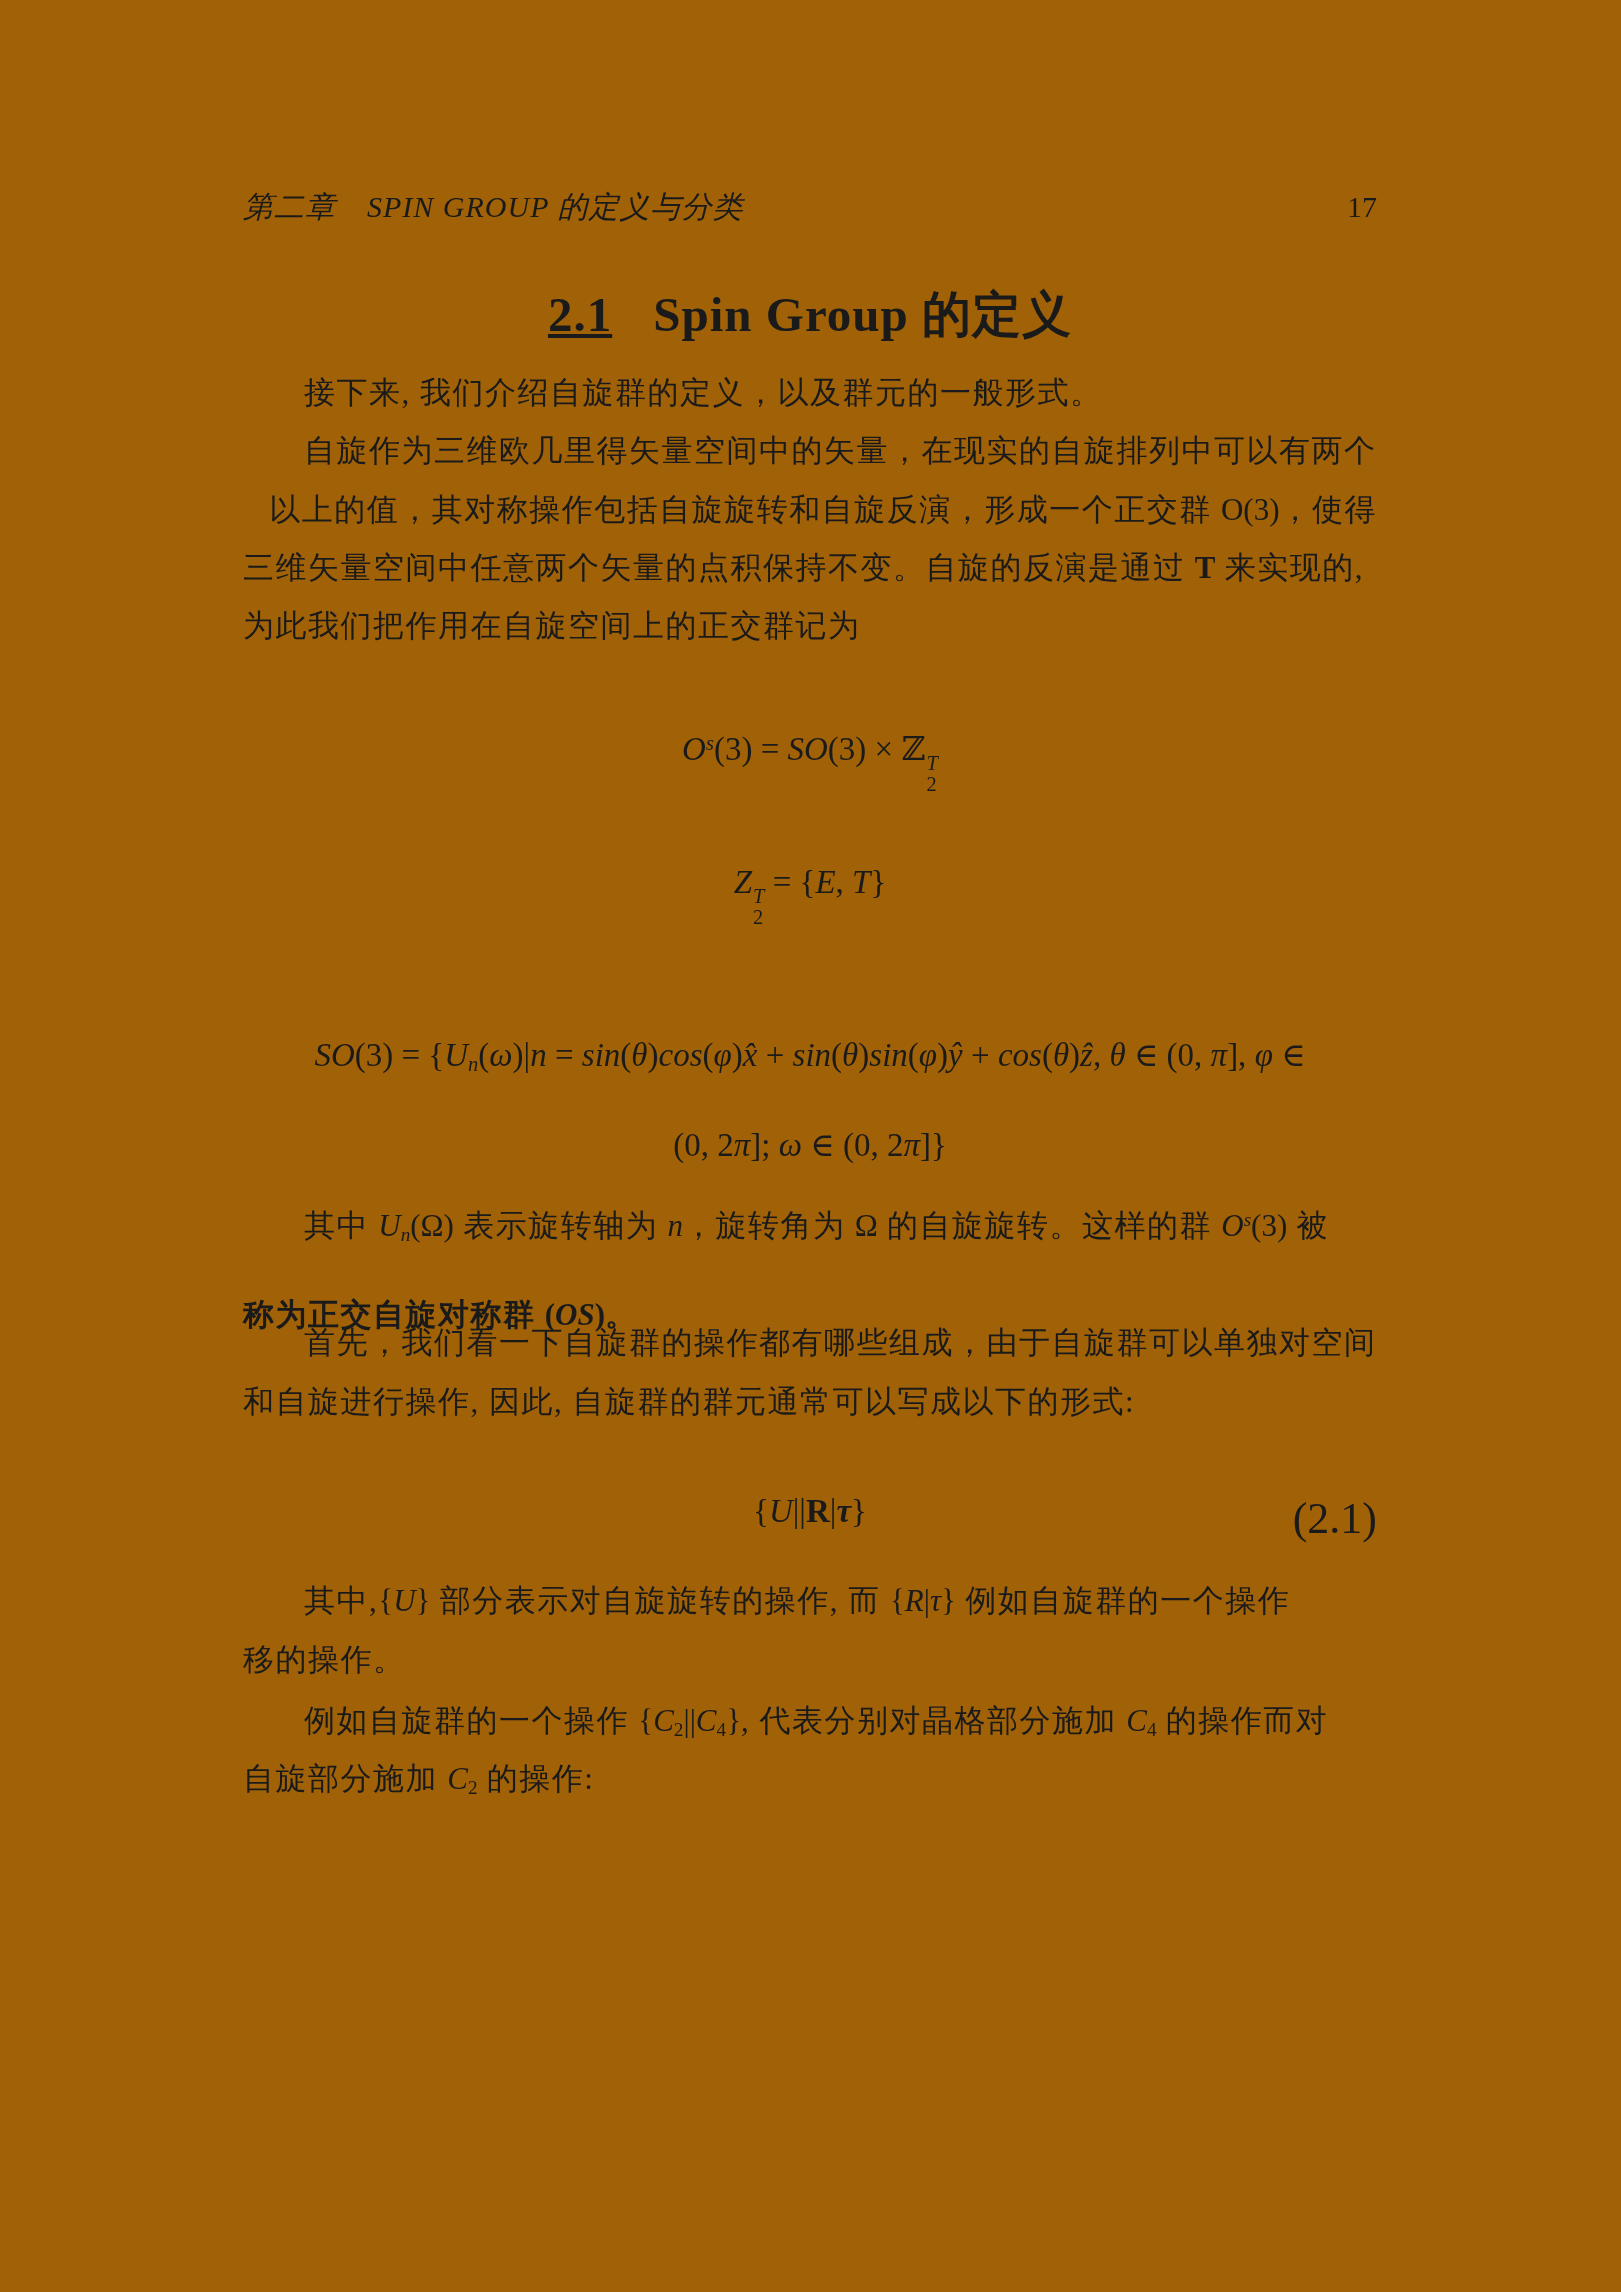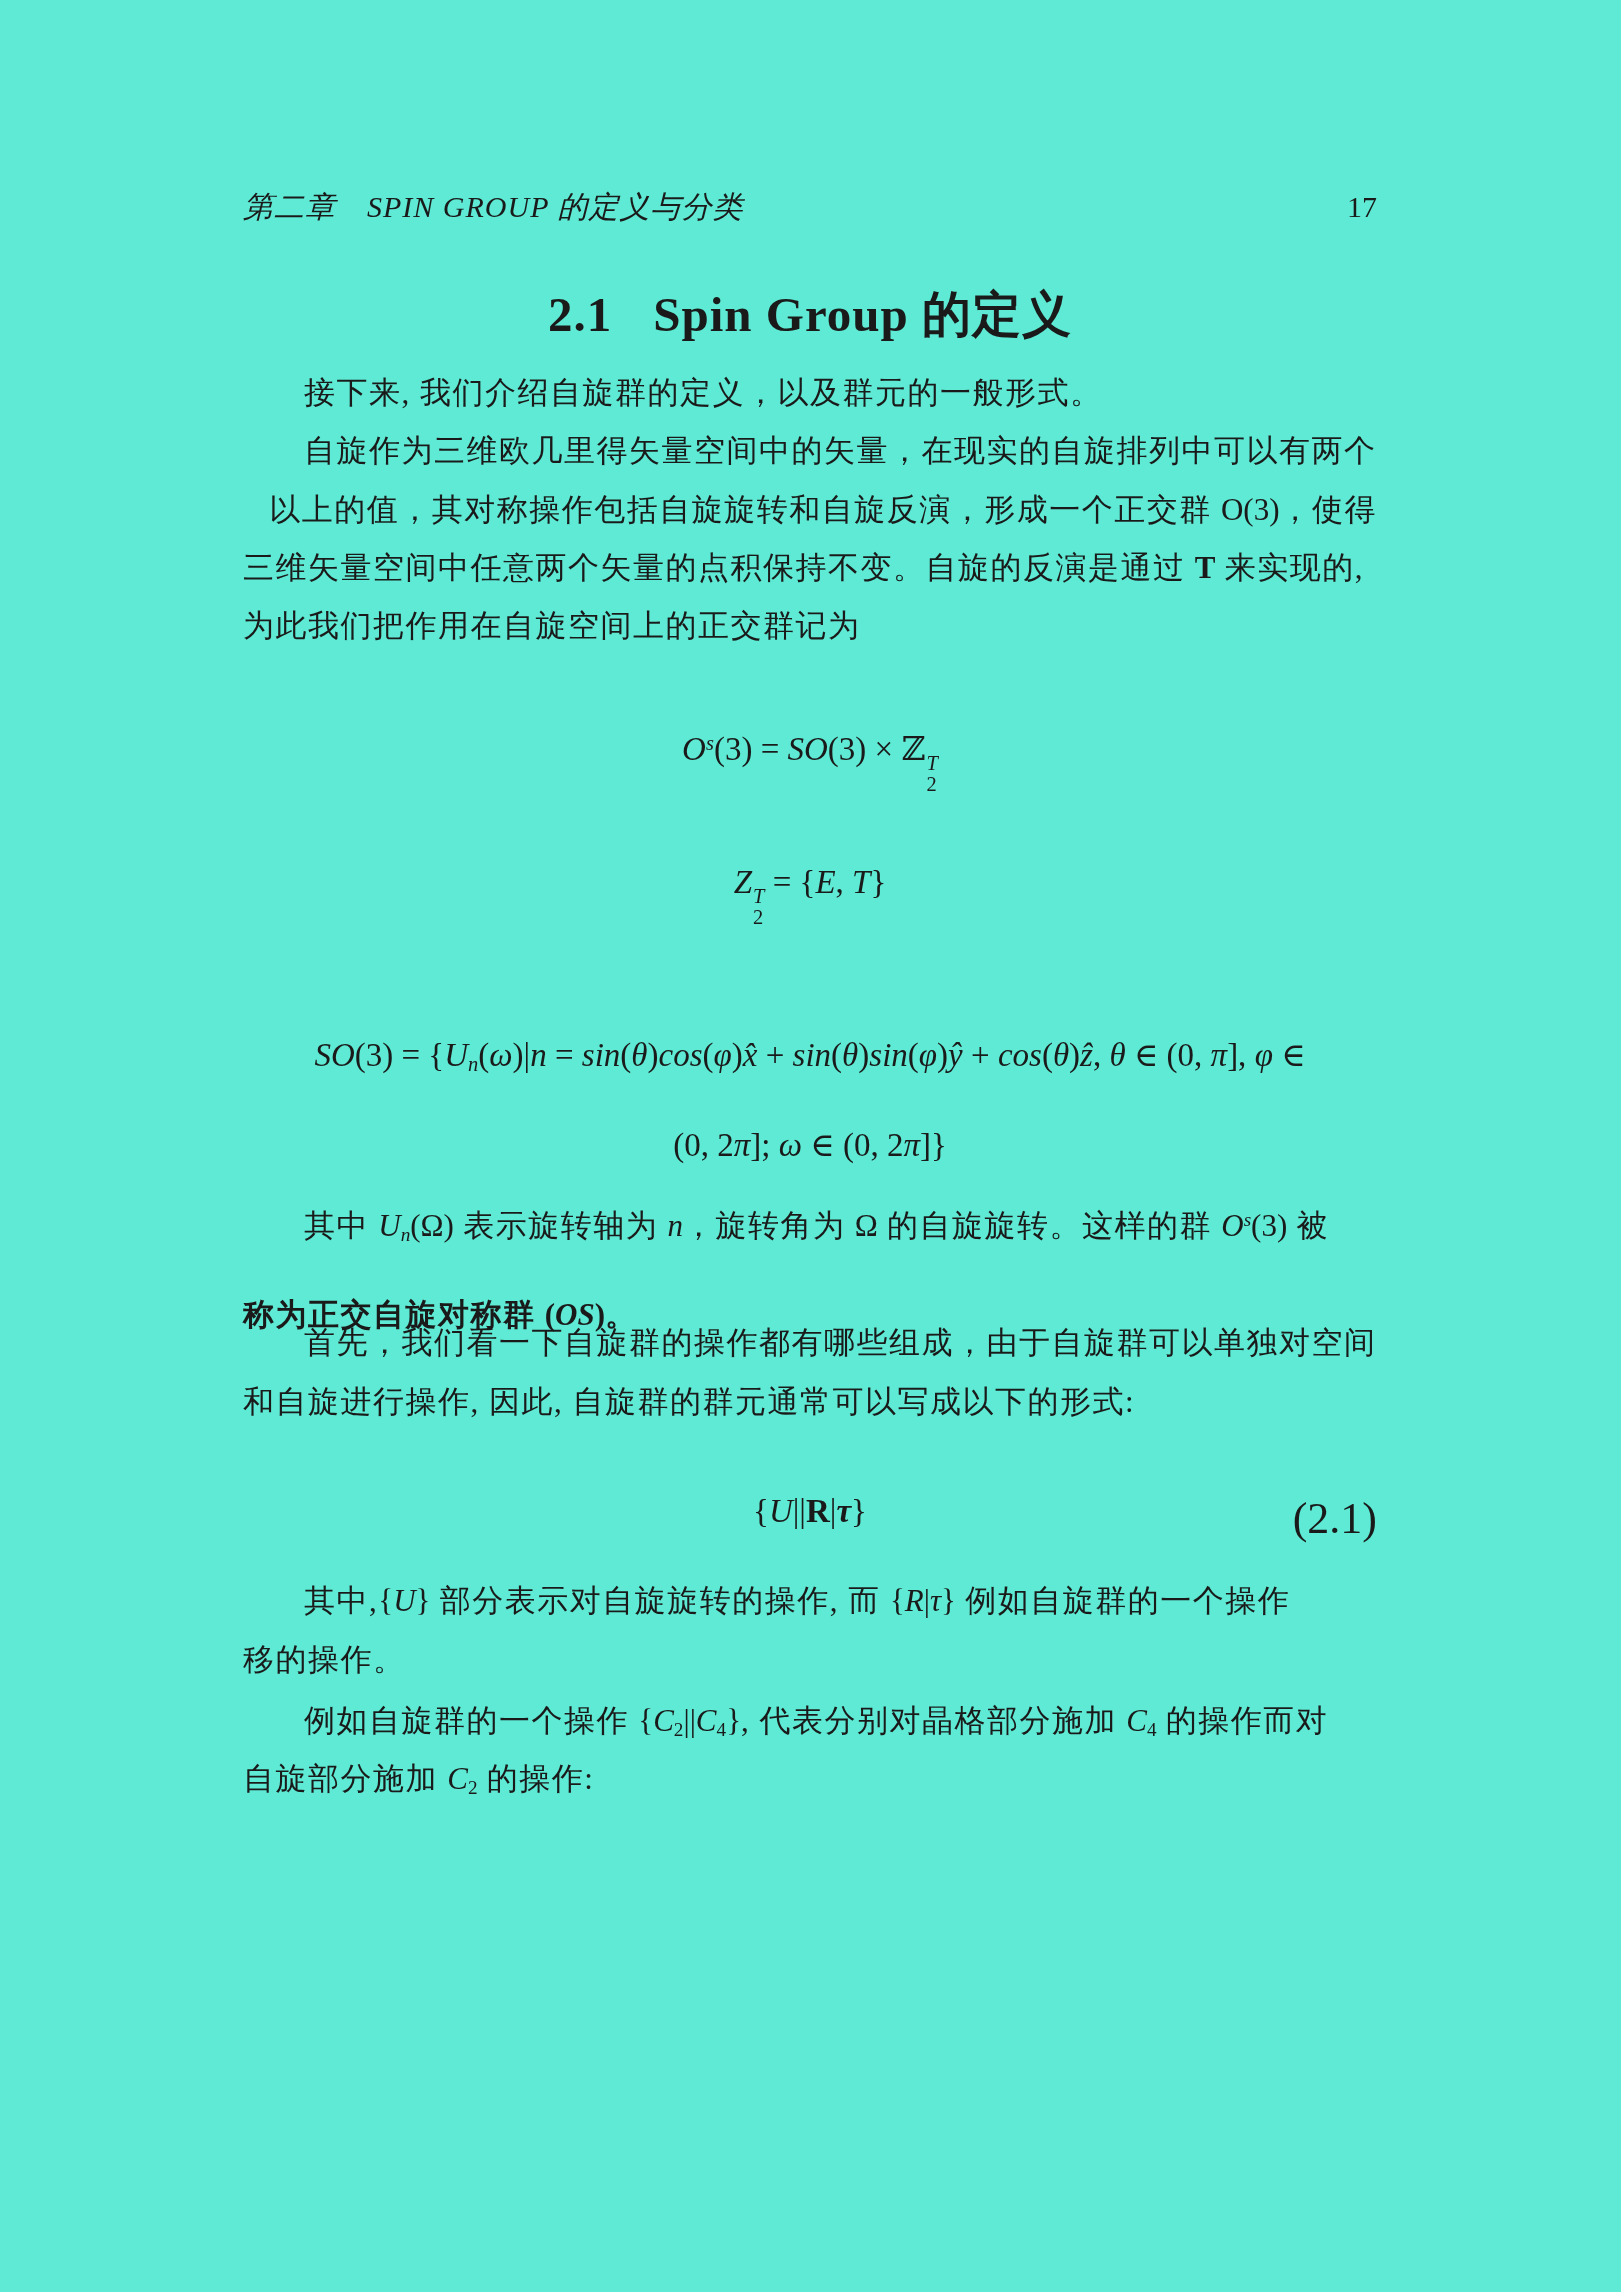--- a/index.html
+++ b/index.html
@@ -1,40 +1,40 @@
 <!DOCTYPE html>
 <html><head>
 <meta charset="utf-8">
 <style>
   html,body{margin:0;padding:0;background:#e8e8e8;}
   .page{
     position:relative;
     width:1621px;height:2293px;
-    background:#5eead4;
+    background:#a16207;
     margin:0 auto;
     font-family:"Liberation Serif","DejaVu Serif",serif;
     color:#1a1a1a;
     overflow:hidden;
   }
   .content{position:absolute;left:243px;top:0;width:1134px;height:100%;}
   
   .header{
     position:absolute;left:0;top:188px;width:1134px;
     display:flex;justify-content:space-between;align-items:baseline;
     font-size:30px;line-height:1.25;
   }
   .header .left{font-style:italic;letter-spacing:1px;}
   .header .pagenum{font-style:normal;font-size:30px;}
   
   .sec-title{
     position:absolute;left:0;top:288px;width:1134px;
     text-align:center;font-weight:bold;font-size:49px;line-height:1.1;
     letter-spacing:1px;
   }
-  .sec-title .num{margin-right:41px;}
+  .sec-title .num{margin-right:41px;text-decoration:underline;}
   
   .line{position:absolute;white-space:nowrap;}
   .txt{left:0;width:1134px;font-size:31px;line-height:1.25;text-align:left;}
   .txt.ind{padding-left:61px;}
   .eq{left:0;width:1134px;font-size:33px;line-height:1.4;text-align:center;}
   
   .cn{font-style:normal;letter-spacing:1.5px;}
   .r{font-style:normal;}
   .i{font-style:italic;}
   .b{font-weight:bold;font-style:normal;}

